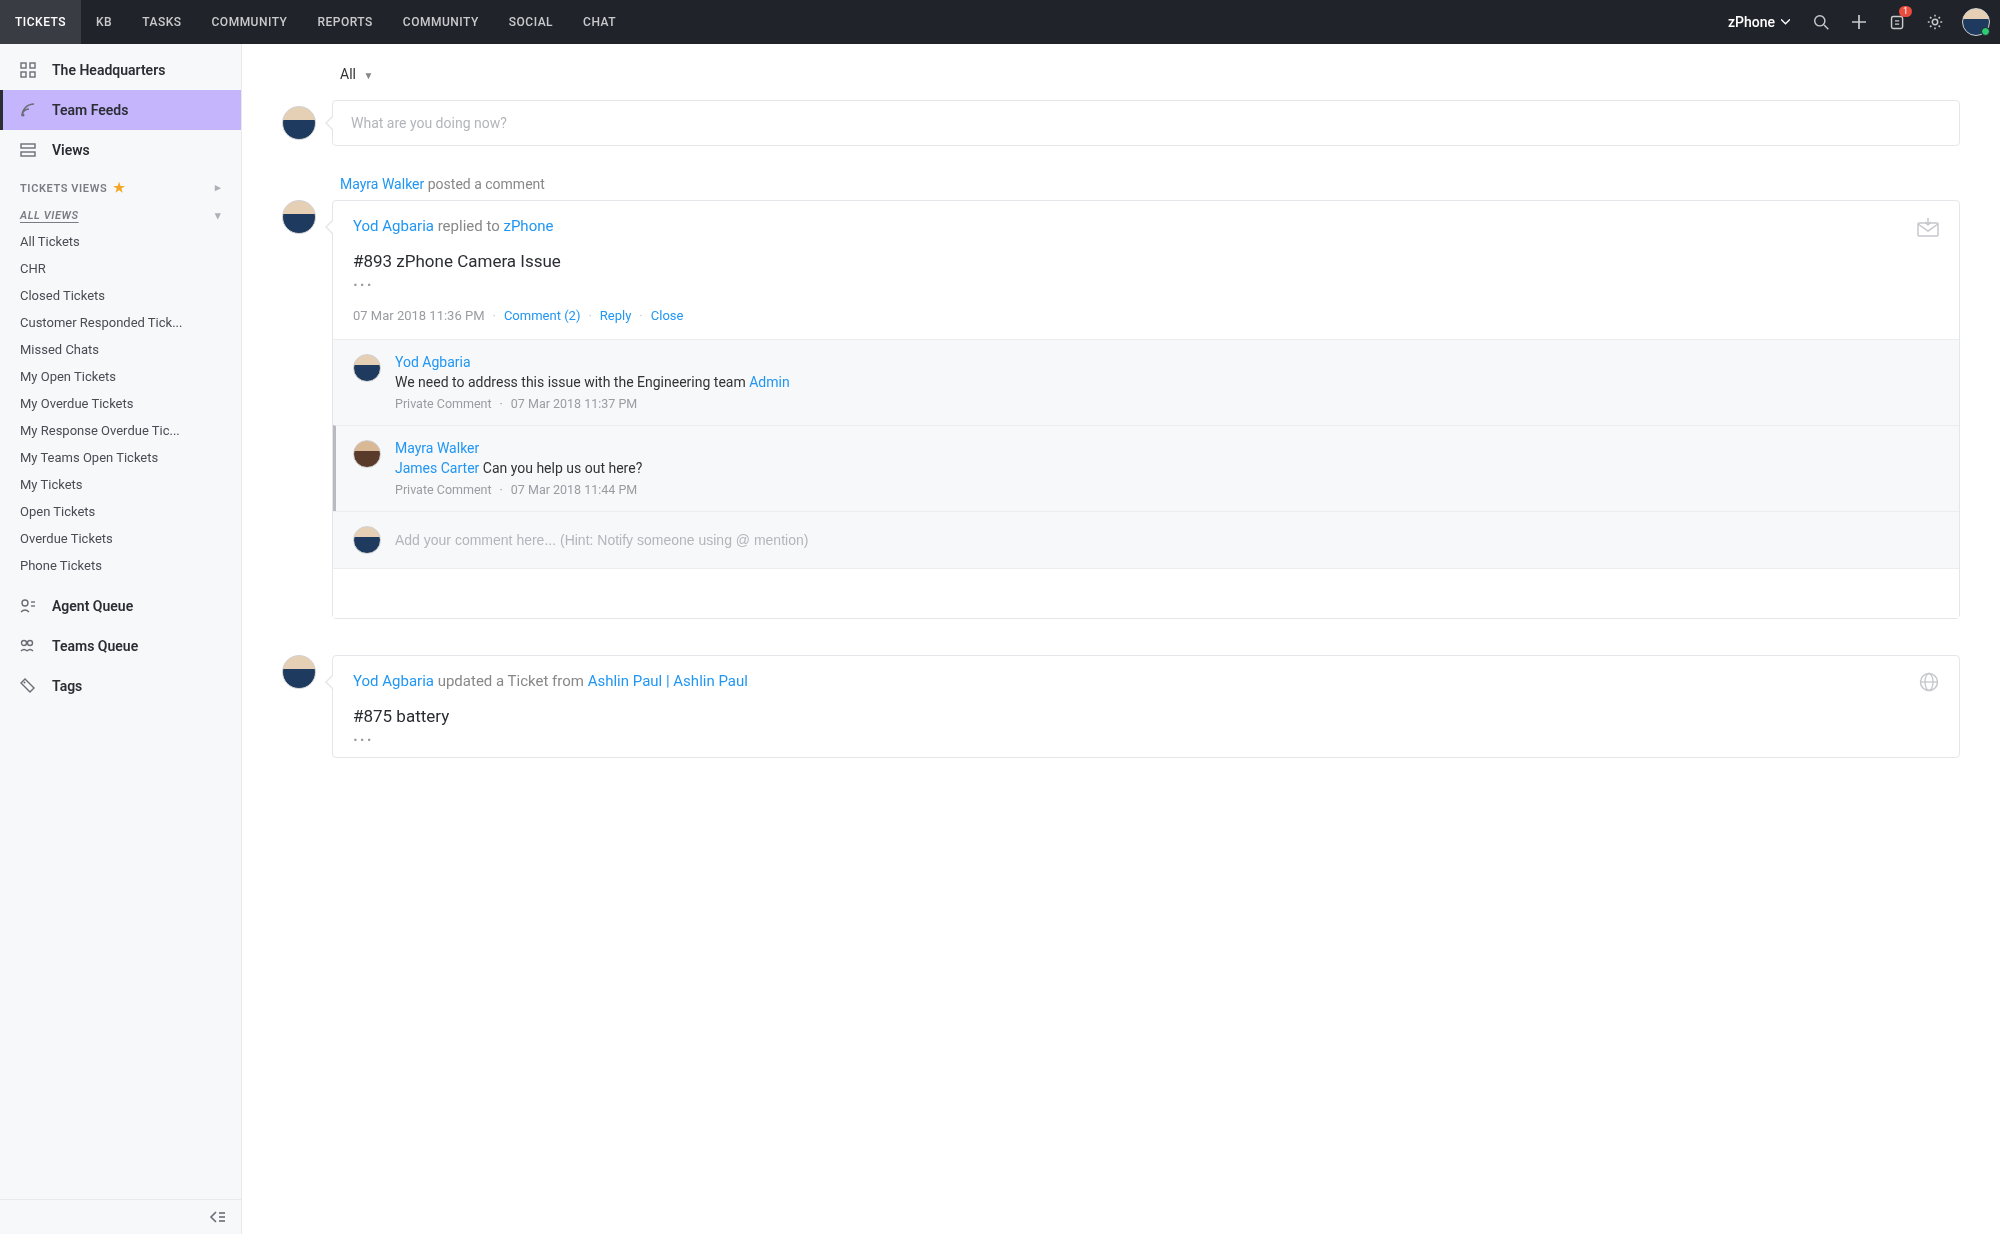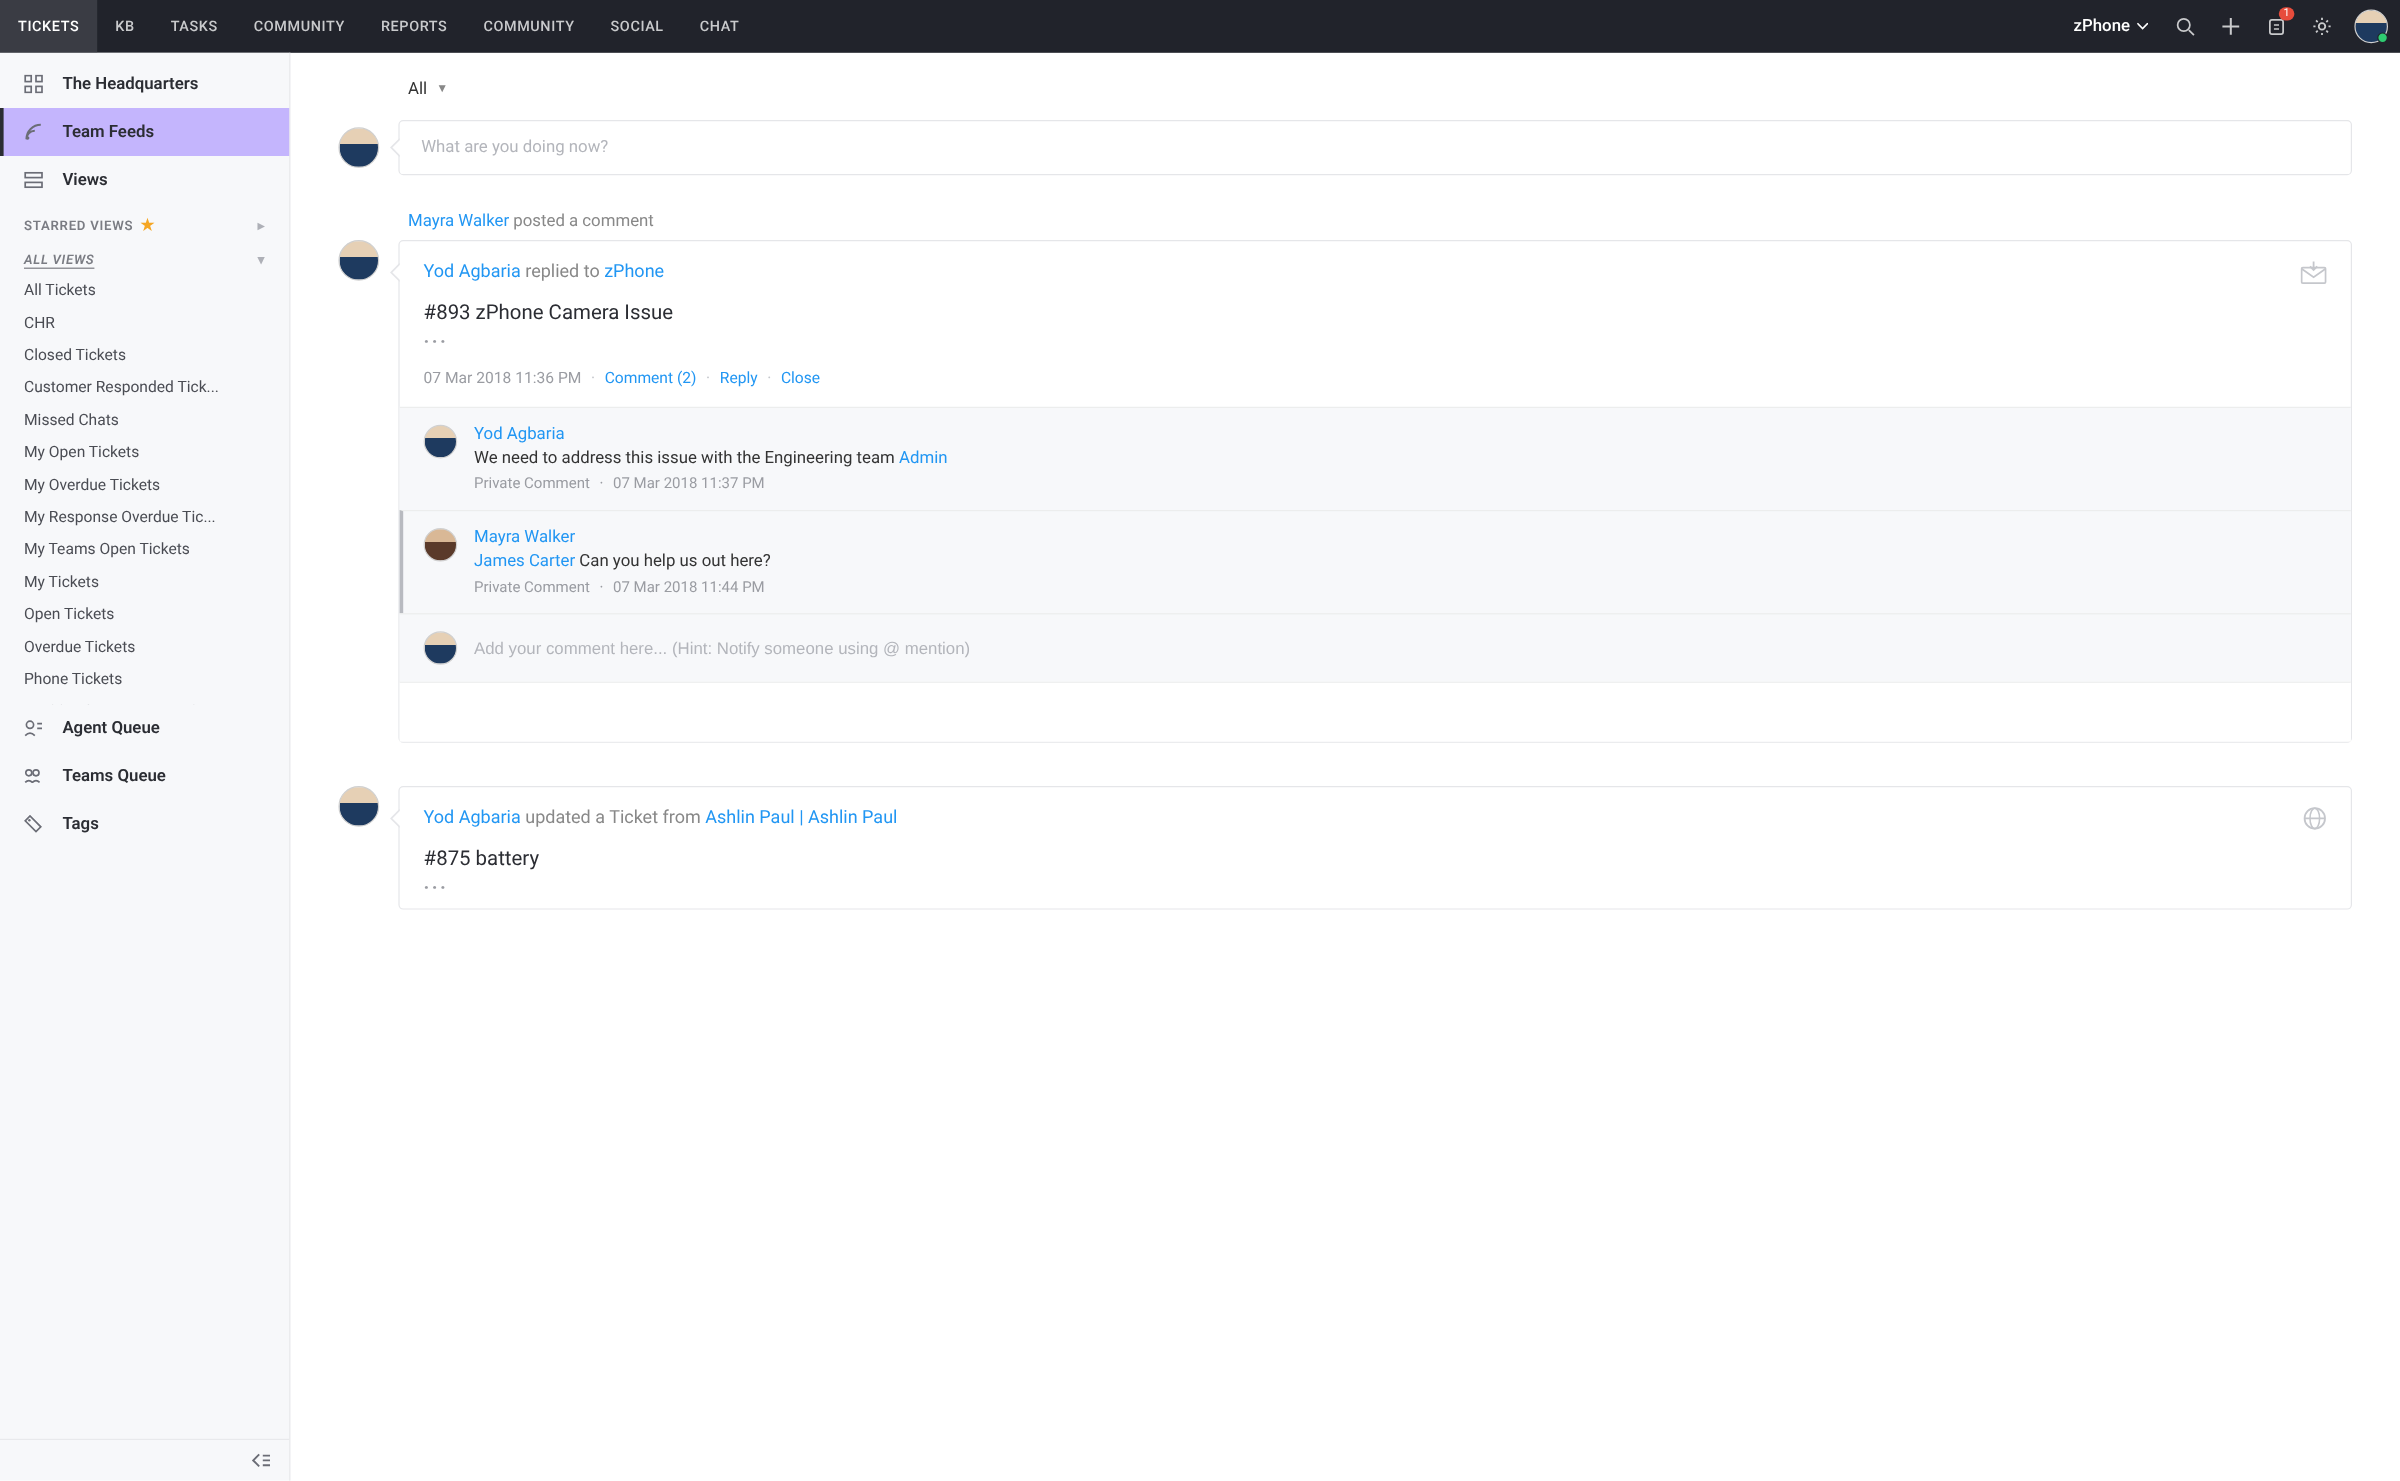--- a/index.html
+++ b/index.html
@@ -160,21 +160,21 @@
             <svg width="16" height="16" viewBox="0 0 16 16">
               <rect x="1" y="2" width="14" height="4" fill="none" stroke="currentColor" stroke-width="1.4"></rect>
               <rect x="1" y="10" width="14" height="4" fill="none" stroke="currentColor" stroke-width="1.4"></rect>
             </svg>
           </span>
         <span>Views</span>
       </div>
     </div>
 
     <div class="sb-section-h">
-      <span><span class="lbl">STARRED VIEWS</span><span class="star">★</span></span>
+      <span><span class="lbl">TICKETS VIEWS</span><span class="star">★</span></span>
       <span class="chev">▸</span>
     </div>
 
     <div class="sb-section-h underline">
       <span class="lbl">ALL VIEWS</span>
       <span class="chev">▾</span>
     </div>
 
     <div class="view-list" style="max-height:360px; overflow:hidden;">
       <div class="view-item">All Tickets</div>

